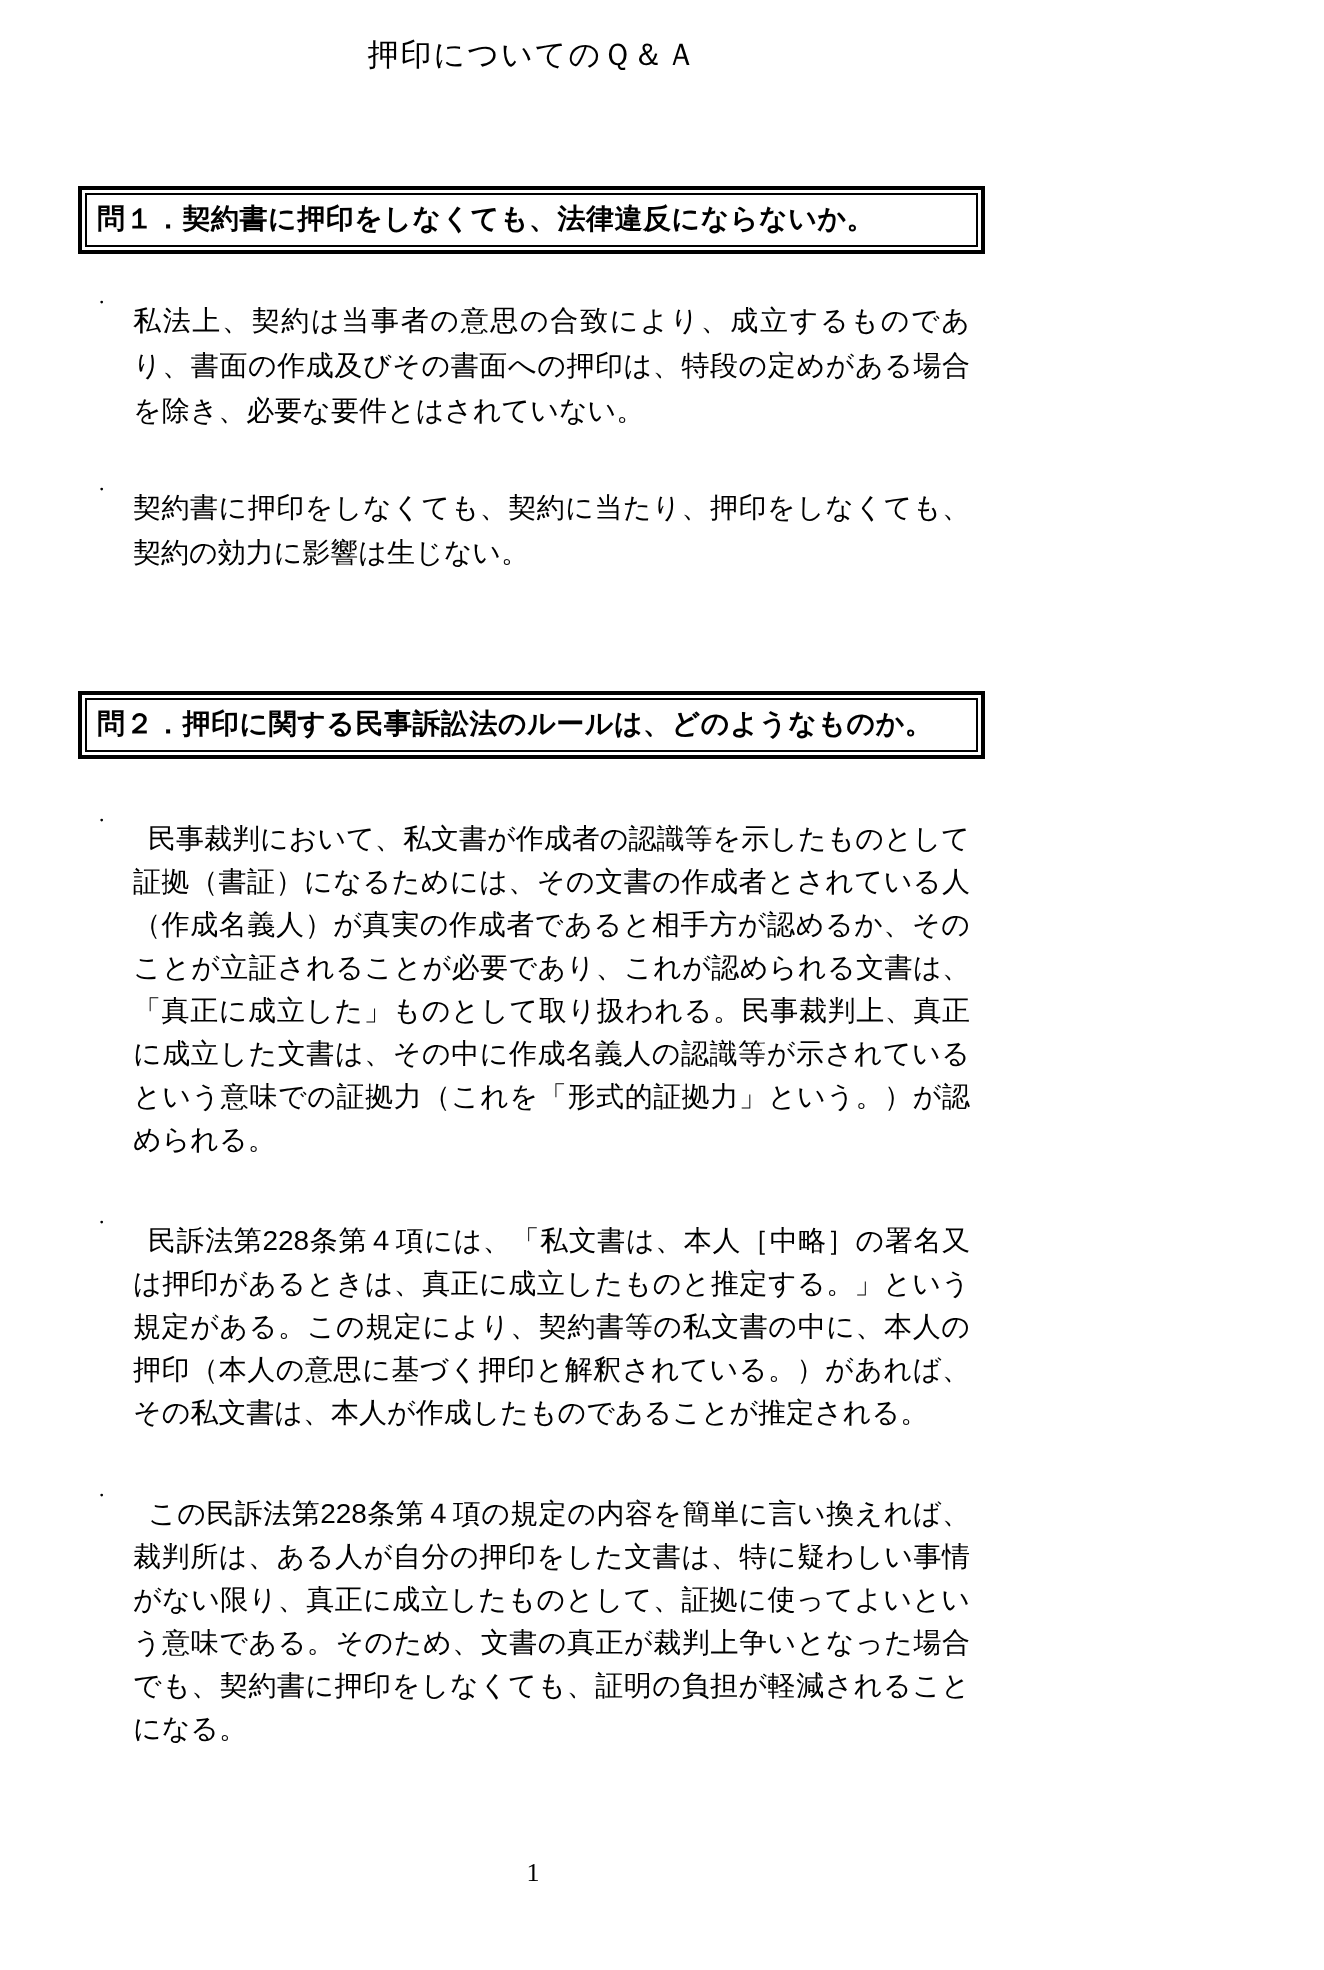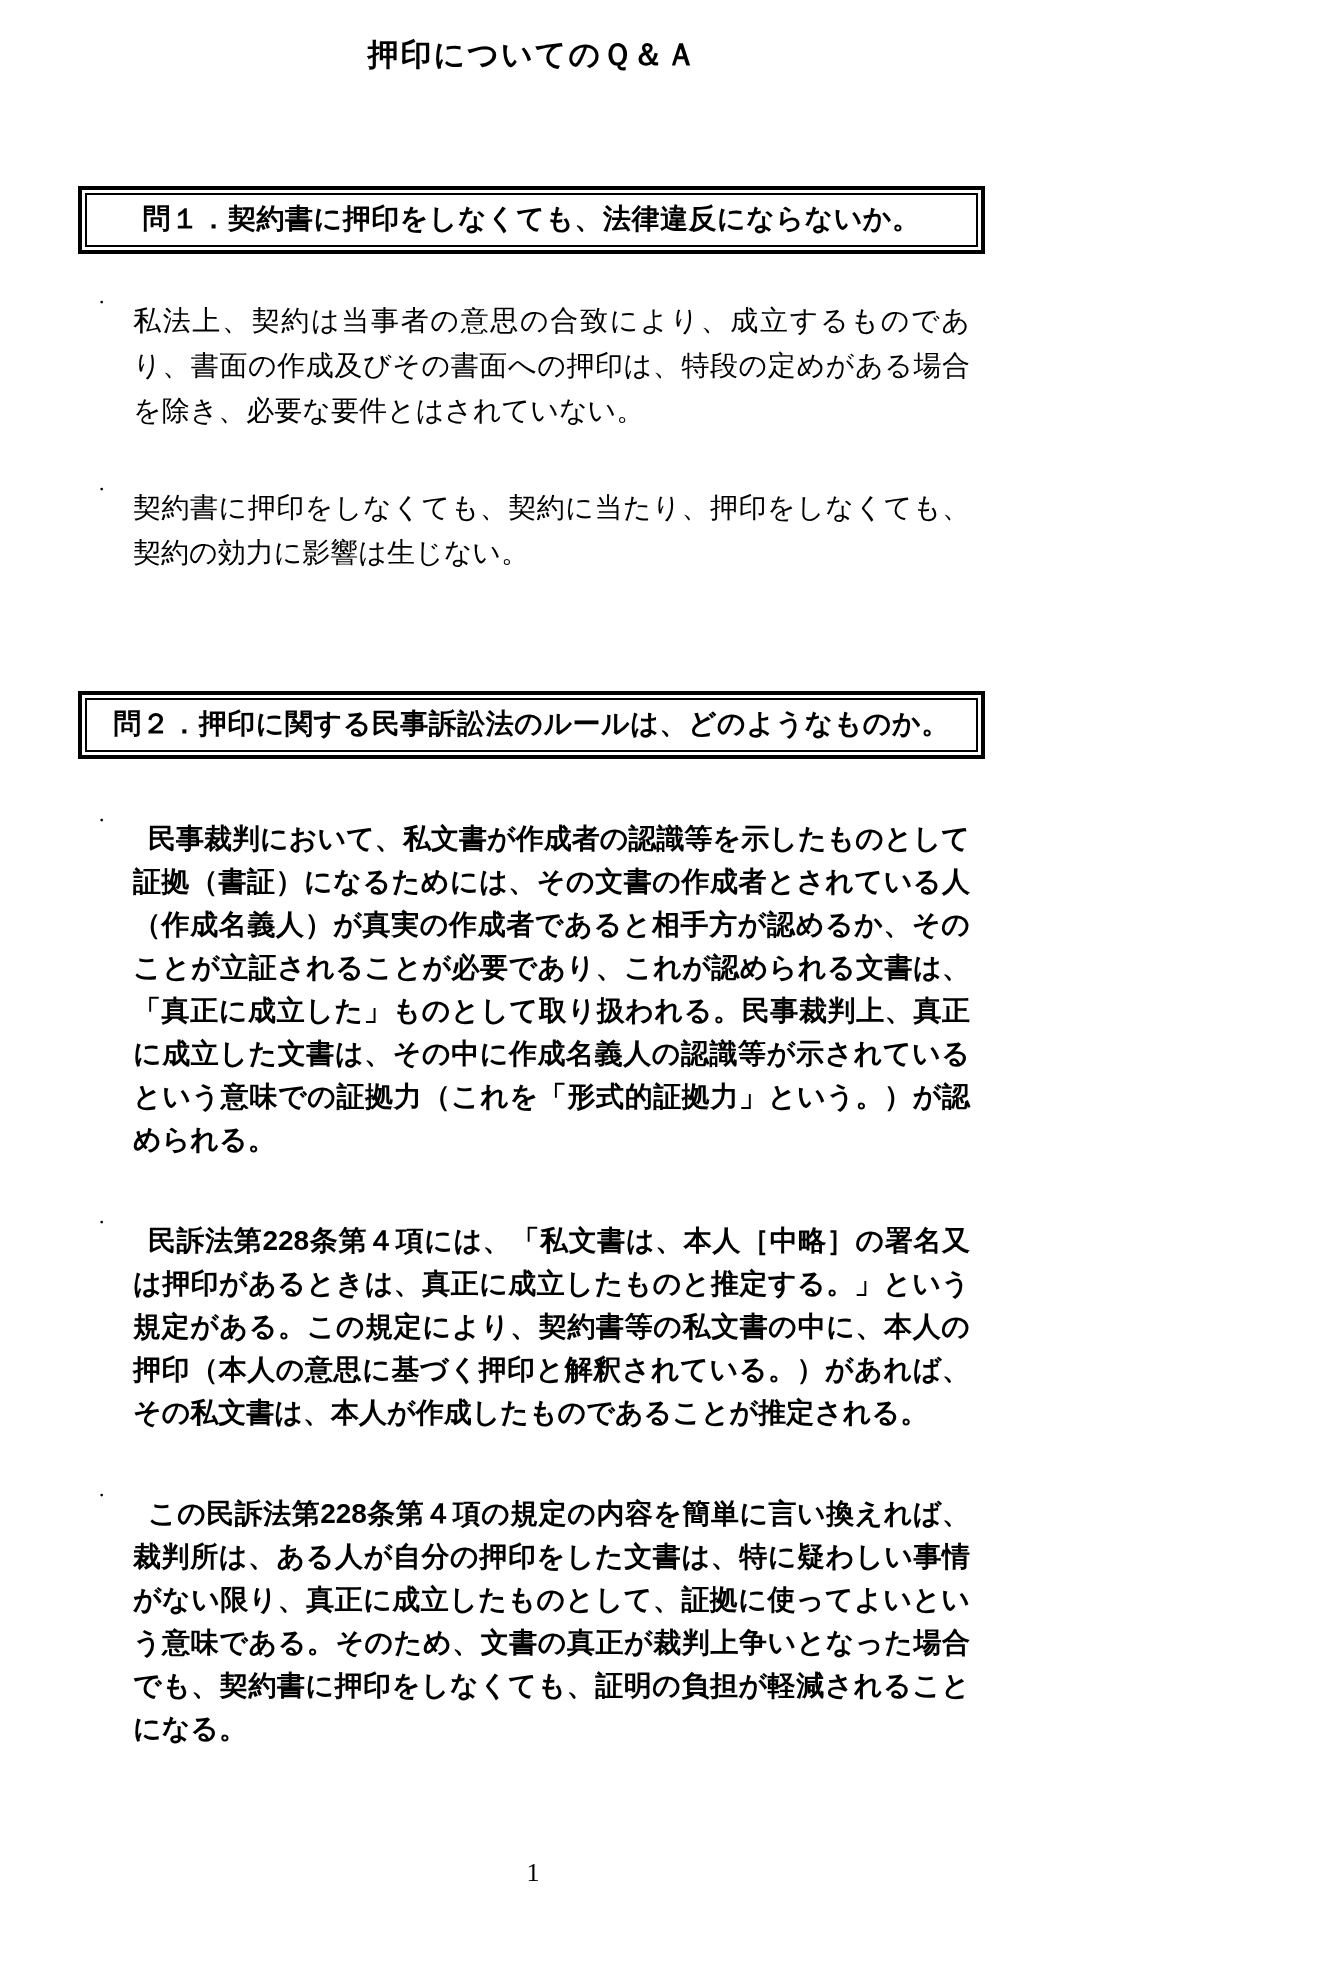--- a/index.html
+++ b/index.html
@@ -17,21 +17,21 @@
     position: relative;
     width: 910px;
     margin-left: 78px;
     height: 100%;
   }
   .doc-title {
     margin: 0;
     padding-top: 34px;
     text-align: center;
     font-size: 31px;
-    font-weight: bold;
+    font-weight: normal;
     letter-spacing: 2px;
   }
   .date-block {
     width: 248px;
     margin: 42px 2px 0 auto;
     font-size: 26px;
     font-weight: bold;
     line-height: 39px;
   }
   .date-block .jline {
@@ -39,21 +39,20 @@
     text-align-last: justify;
     text-justify: inter-character;
     white-space: pre;
   }
   .qsection-1 { margin-top: 110px; }
   .qsection-2 { margin-top: 98px; }
   .qbox {
     border: 4px solid #000;
     padding: 3px;
     width: 907px;
-    text-align: center;
   }
   .qbox-inner {
     border: 2px solid #000;
     padding: 5px 10px 7px 10px;
     font-size: 28px;
     font-weight: bold;
     letter-spacing: 0.5px;
     white-space: nowrap;
     overflow: hidden;
   }
@@ -80,21 +79,20 @@
     font-size: 28px;
     line-height: 45px;
     text-align: justify;
   }
   .qsection-2 .bullets { margin-top: 40px; }
   .qsection-2 .bullets li { margin-top: 22px; }
   .qsection-2 .bullets li:first-child { margin-top: 0; }
   .qsection-2 .bullets p {
     line-height: 43px;
     text-indent: 15px;
-    font-weight: bold;
   }
   .qsection-2 .bullet-marker { line-height: 43px; }
   .page-number {
     position: absolute;
     top: 1858px;
     left: 0;
     width: 100%;
     text-align: center;
     font-family: "Liberation Serif", serif;
     font-size: 26px;

